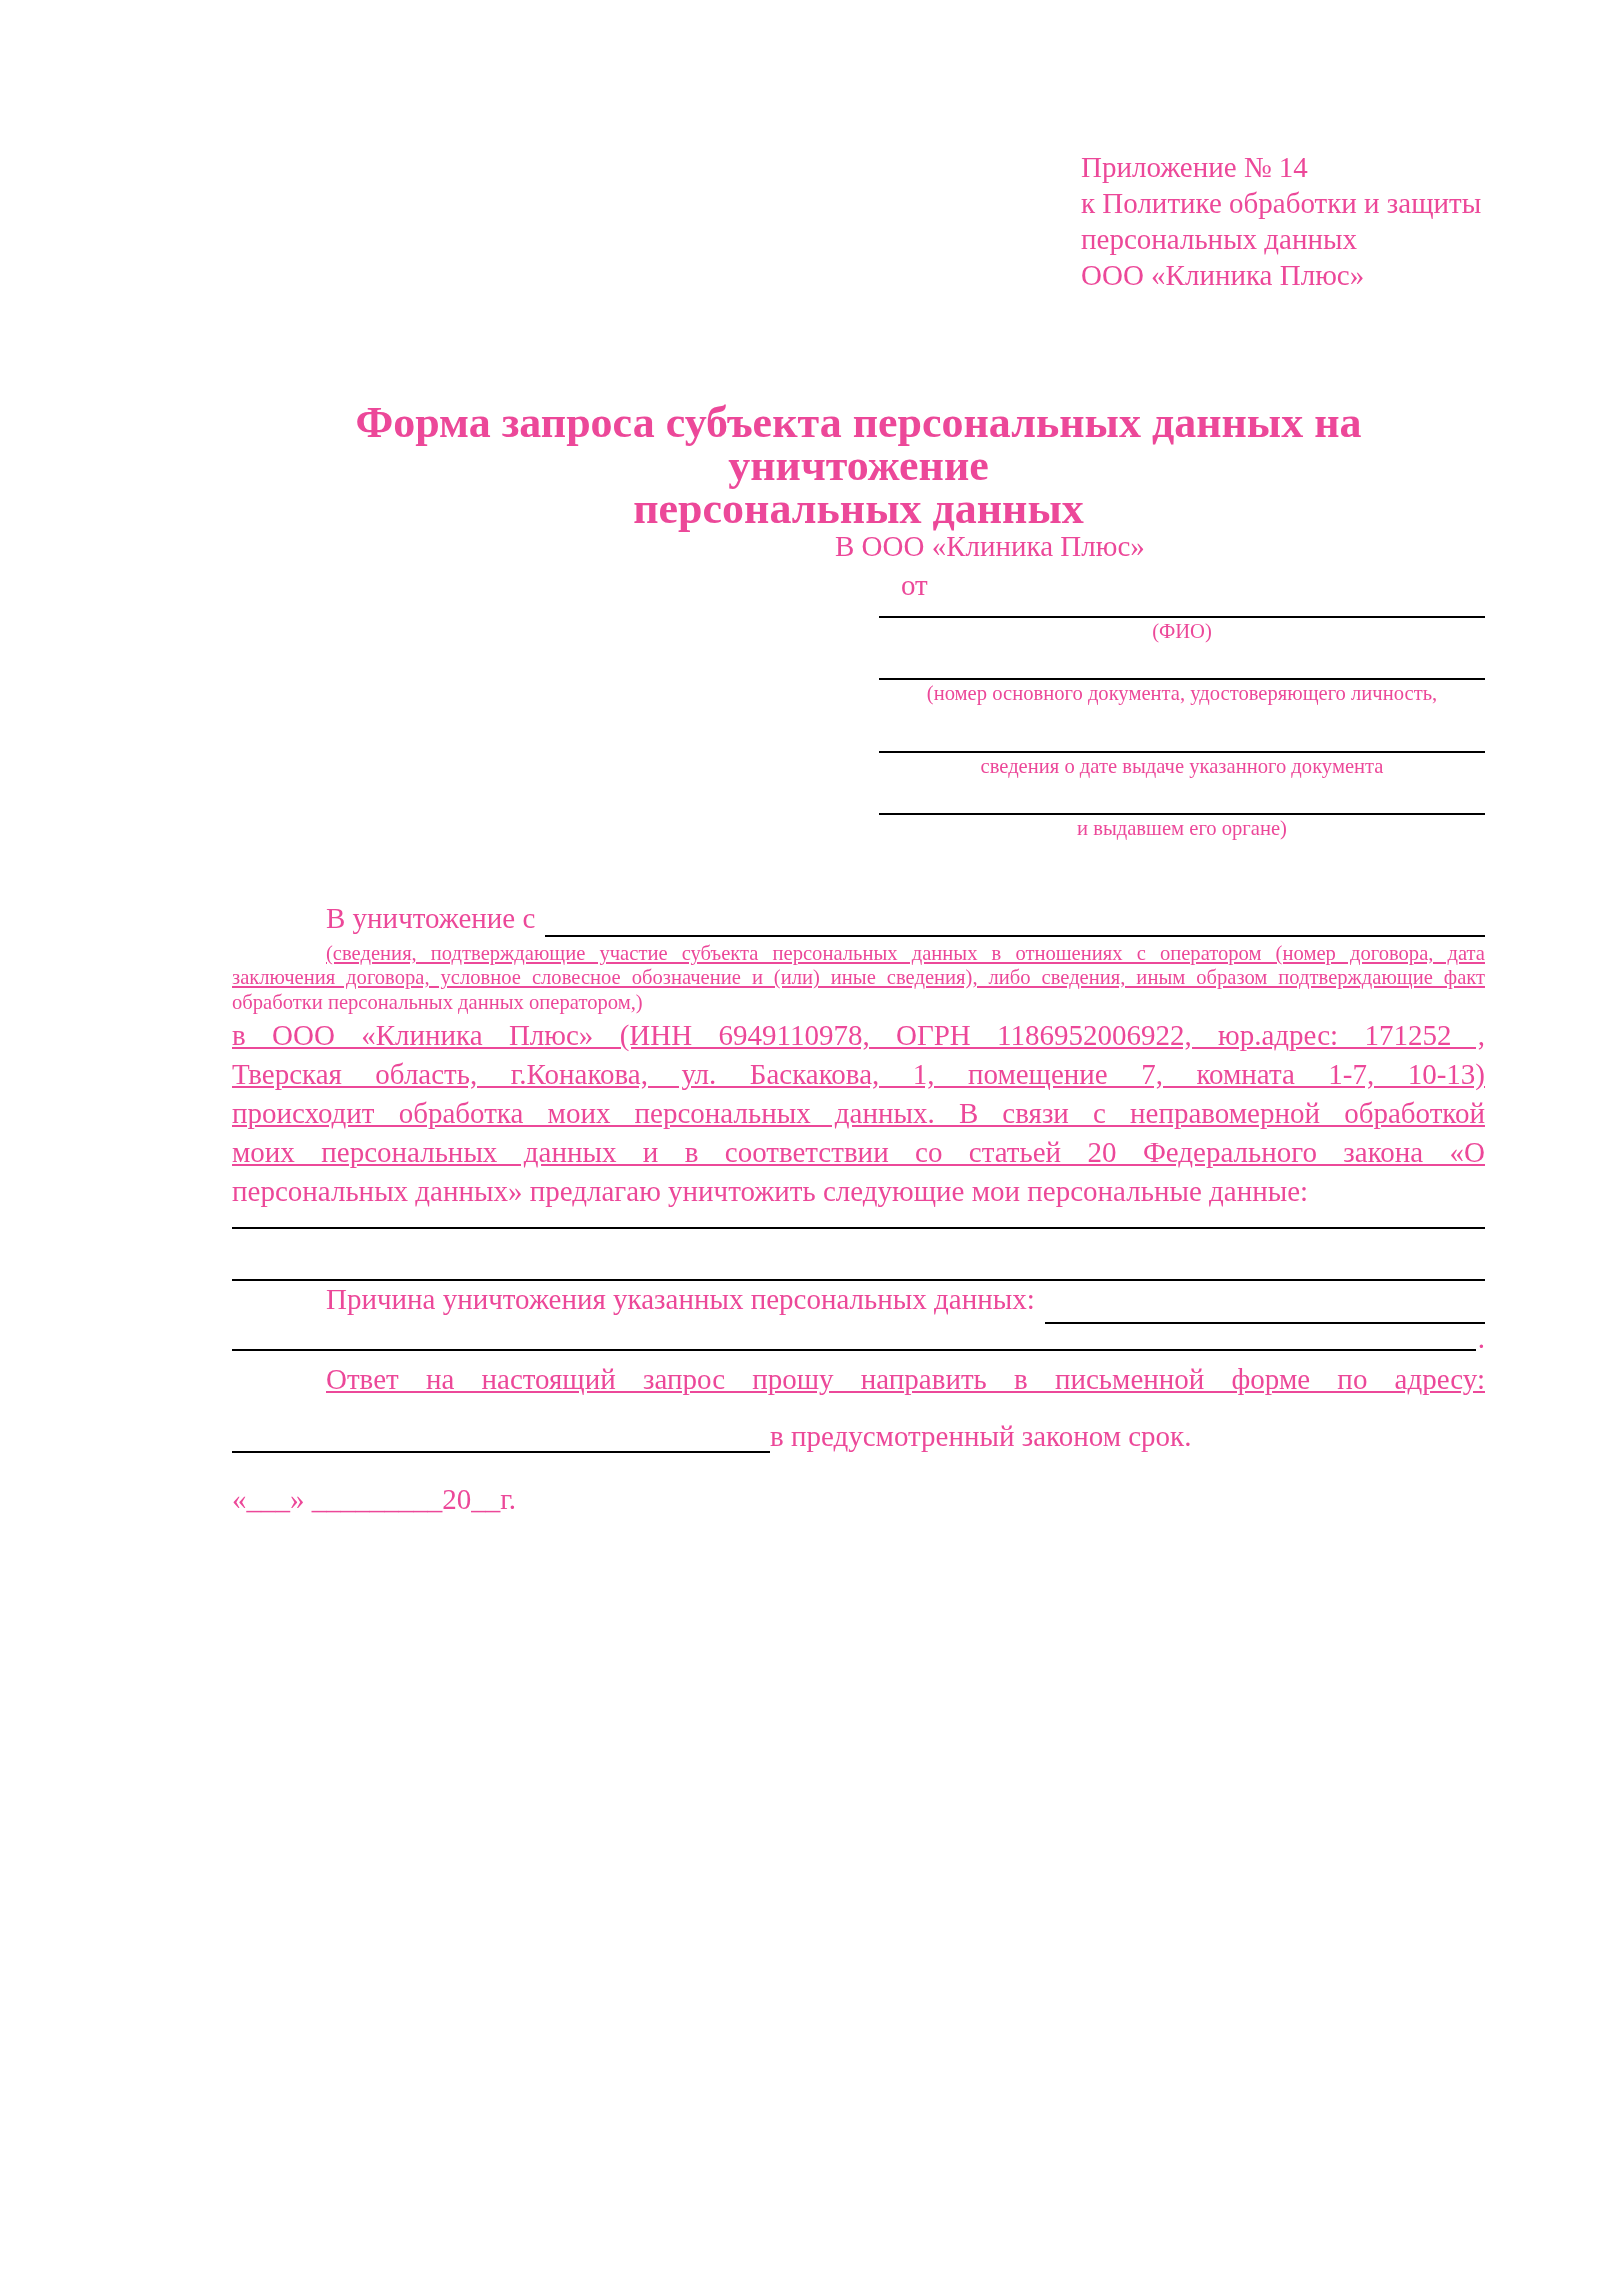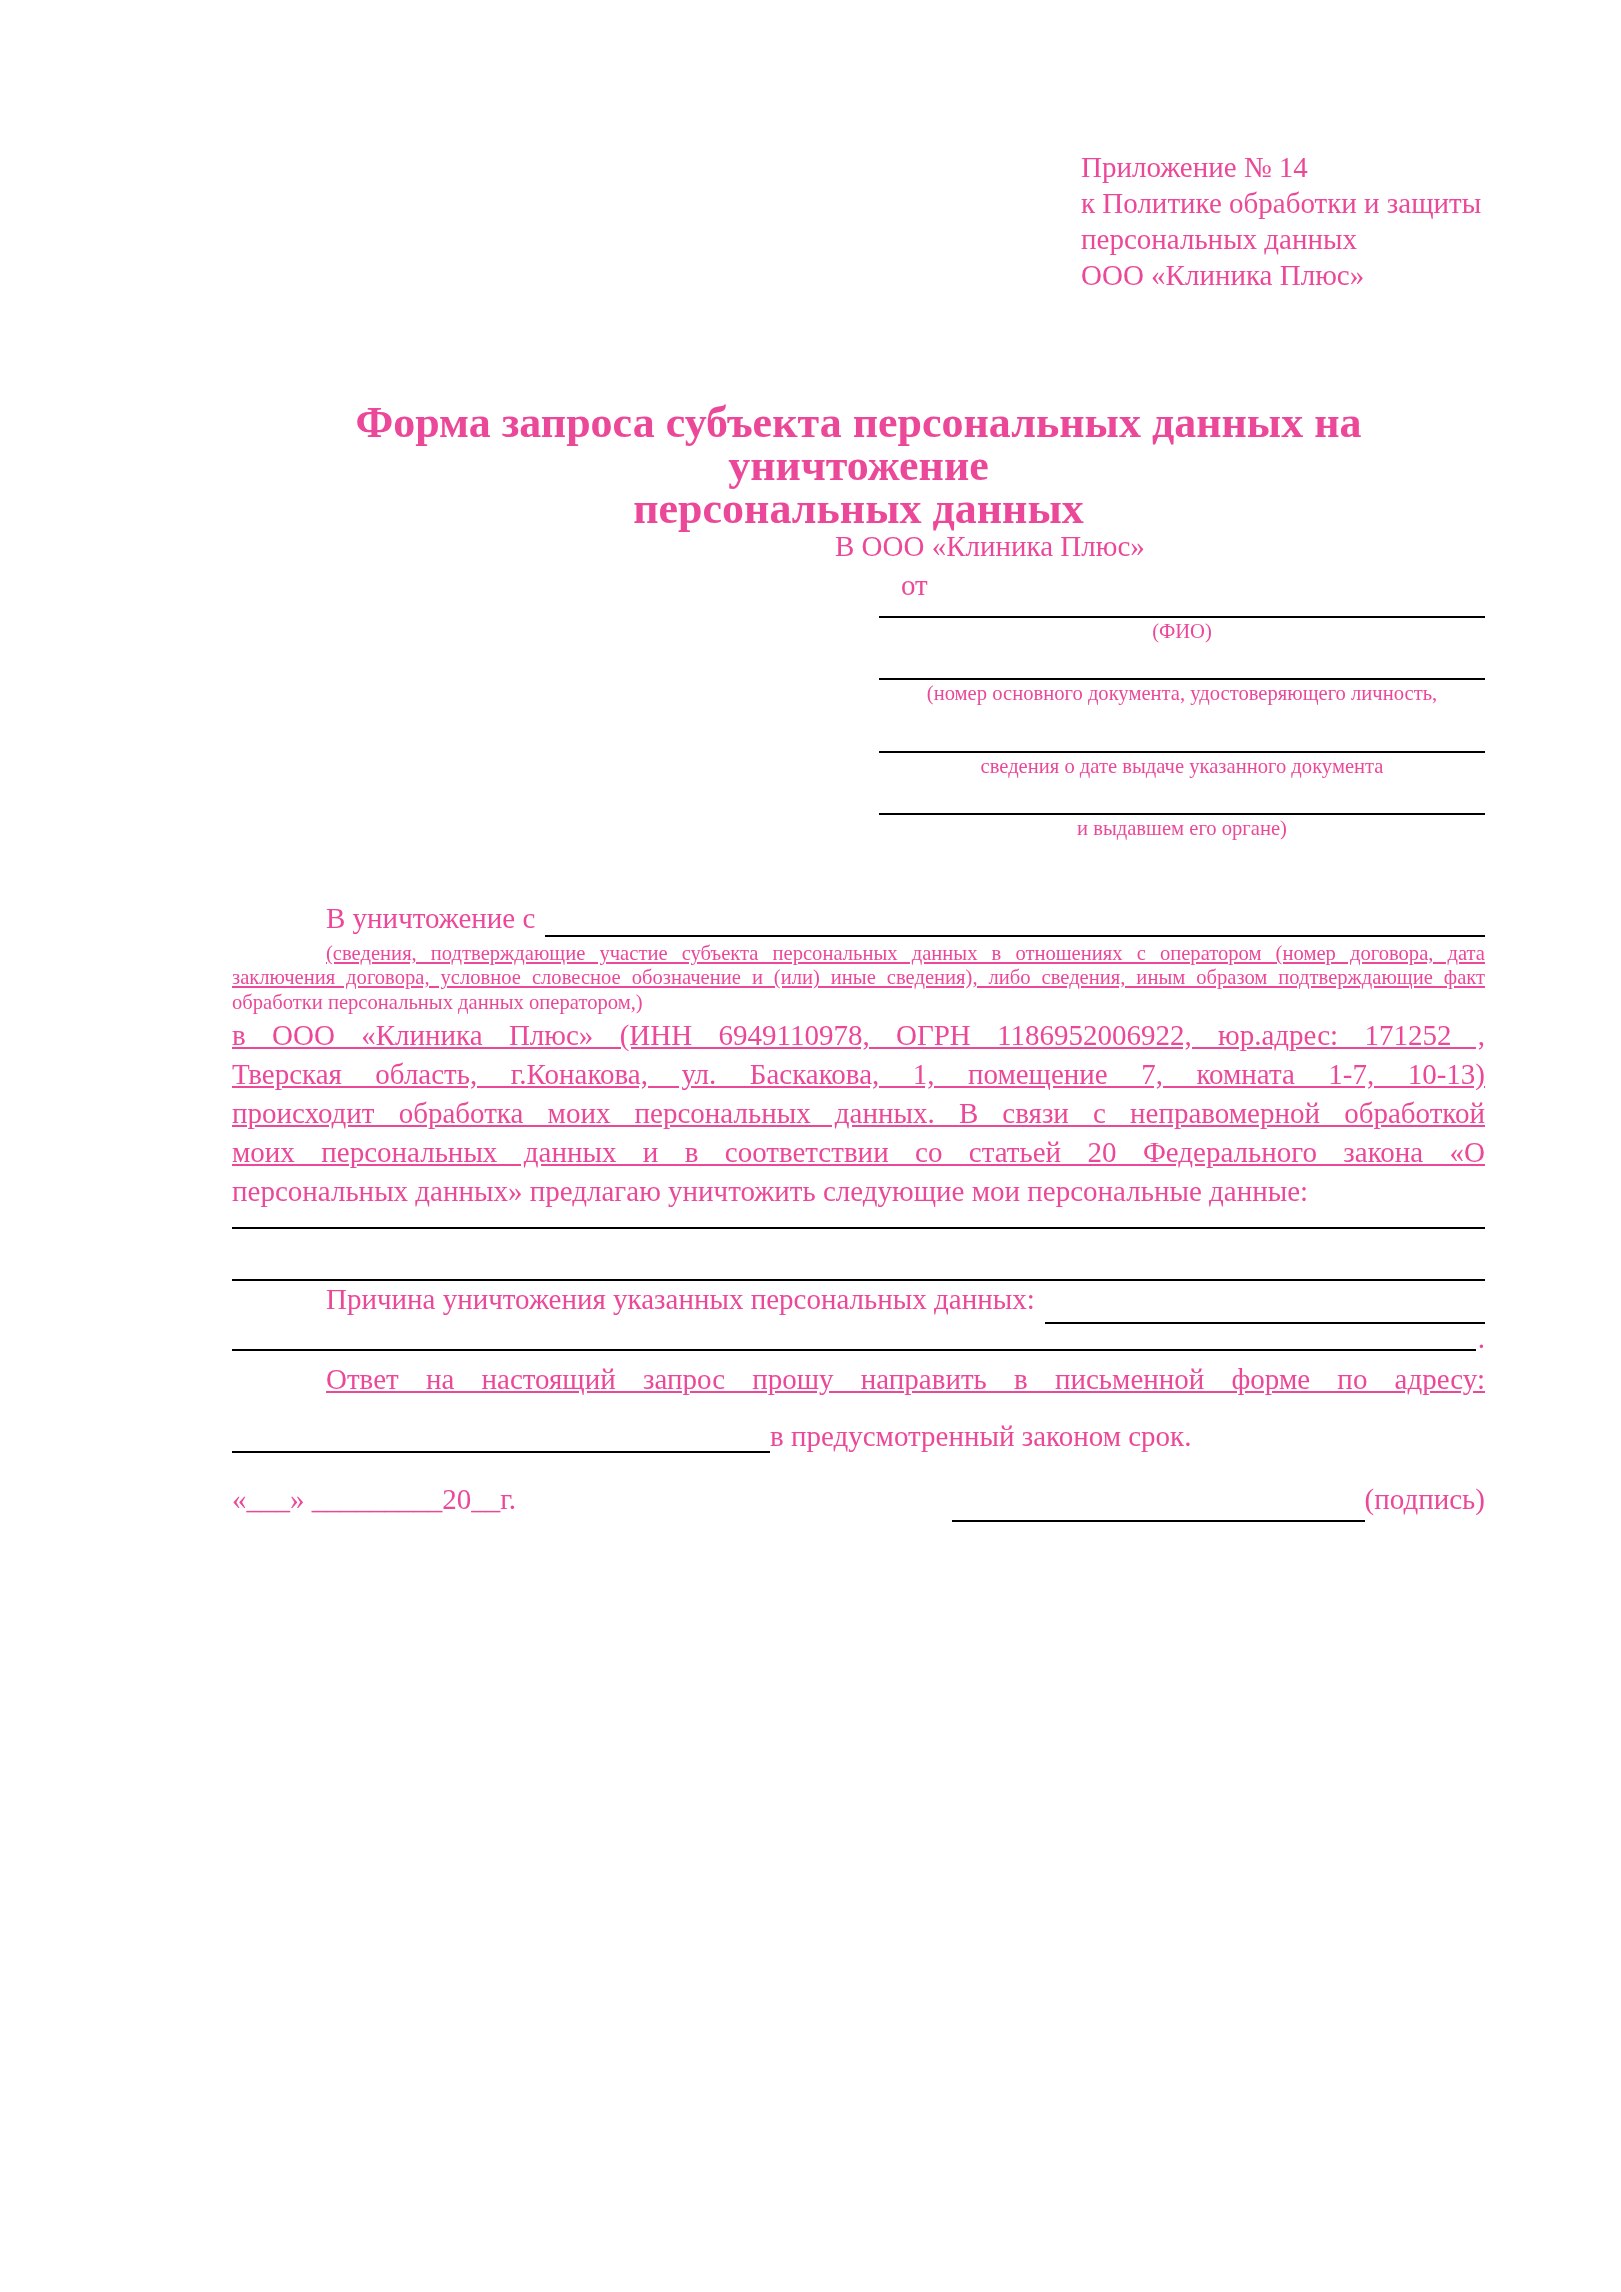--- a/index.html
+++ b/index.html
@@ -96,21 +96,21 @@
   .term-row { height: 39px; display: flex; margin-top: 16px; }
   .term-row .useg {
     width: 538px;
     align-self: flex-end;
     margin-bottom: 5.9px;
     border-bottom: 2px solid #000;
   }
   .term-row .term-text { white-space: nowrap; }
 
   
-  .datesign-row { margin-top: 23.5px; height: 45px; display: flex; }
+  .datesign-row { margin-top: 23.5px; height: 45px; display: flex; flex-direction: column; }
   .datesign-row .date-text { white-space: nowrap; }
   .sign-group { margin-left: auto; display: flex; }
   .sign-group .useg2 {
     width: 413px;
     align-self: flex-end;
     margin-bottom: 5.9px;
     border-bottom: 2px solid #000;
   }
   .sign-group .sign-label { white-space: nowrap; }
 </style>
@@ -178,20 +178,16 @@
   </div>
 
   <div class="reply-row just">Ответ на настоящий запрос прошу направить в письменной форме по адресу:</div>
   <div class="term-row">
     <span class="useg"></span>
     <span class="term-text">в предусмотренный законом срок.</span>
   </div>
 
   <div class="datesign-row">
     <span class="date-text">«___» _________20__г.</span>
-    <span class="sign-group">
-      <span class="useg2"></span>
-      <span class="sign-label">(подпись)</span>
-    </span>
   </div>
 
 </div>
 
 
 </body></html>

